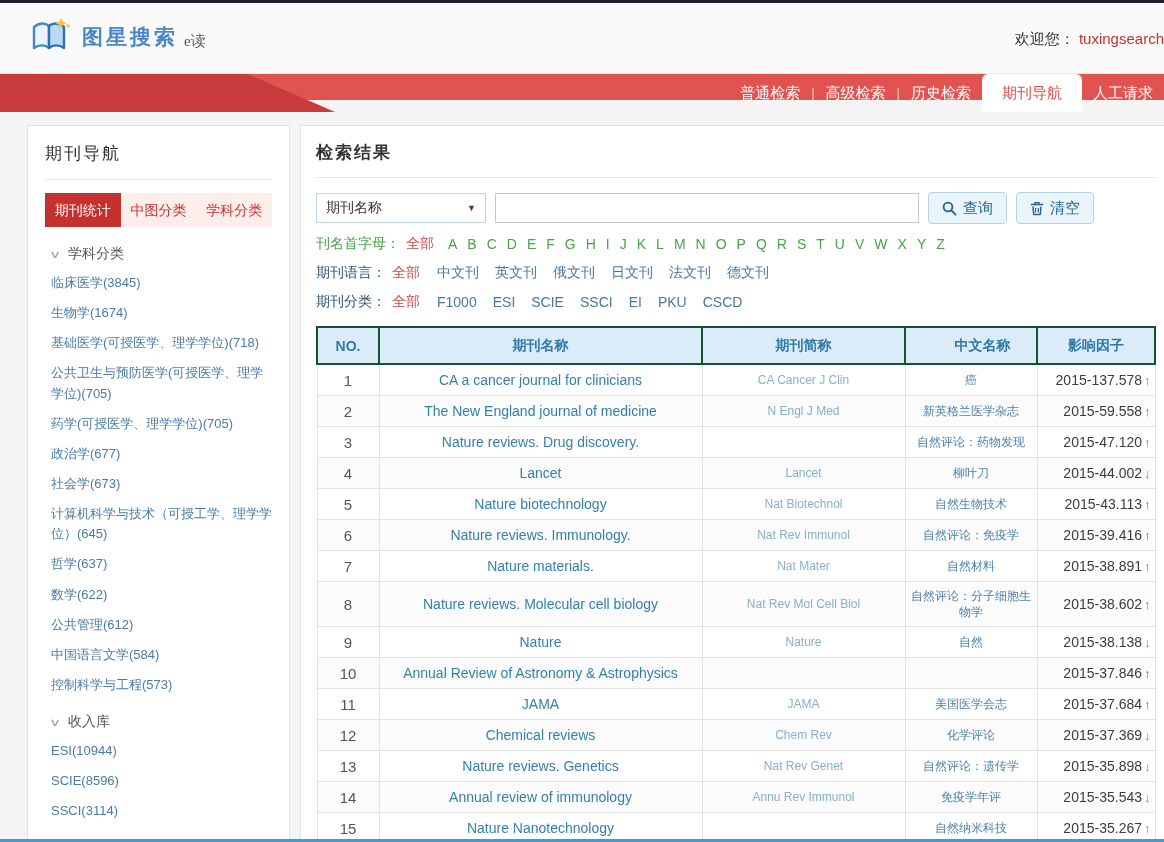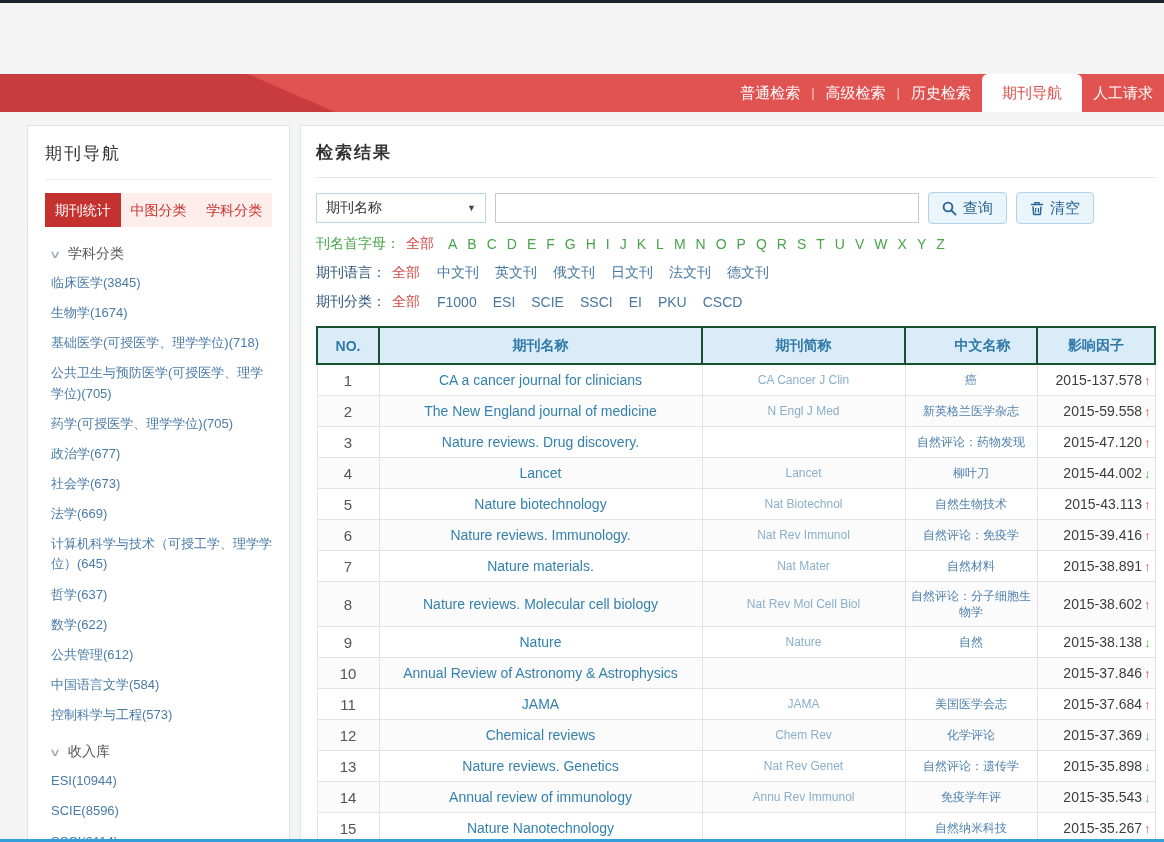--- a/index.html
+++ b/index.html
@@ -10,21 +10,21 @@
   .topstrip { position:absolute; top:0; left:0; right:0; height:3px; background:#1d212a; }
 
   header { position:absolute; top:3px; left:0; right:0; height:71px; background:#fafafa; border-bottom:1px solid #ebebeb; }
   .brand { position:absolute; left:30px; top:14px; display:flex; align-items:center; cursor:pointer; }
   .brand-name { font-size:21px; font-weight:bold; color:#4a86c8; letter-spacing:3px; margin-left:10px; }
   .brand-suffix { font-size:15px; color:#555; margin-left:6px; margin-top:8px; font-family:"Liberation Serif","DejaVu Serif",serif; }
   .welcome { position:absolute; right:0px; top:27px; font-size:15px; white-space:nowrap; }
   .welcome-label { color:#333; }
   .username { color:#c9302c; text-decoration:none; cursor:pointer; }
 
-  nav { position:absolute; top:74px; left:0; right:0; height:38px; background:#e05350; }
+  nav { position:absolute; top:74px; left:0; right:0; height:26px; background:#e05350; }
   .nav-swoosh { position:absolute; left:0; top:0; height:38px; width:335px; background:#c93c3d;
                 clip-path:polygon(0 0, 74% 0, 100% 100%, 0 100%); }
   .nav-items { position:absolute; right:0; top:0; height:38px; display:flex; align-items:stretch; }
   .nav-item { color:#fff; font-size:15px; line-height:38px; padding:0 11px; text-decoration:none; cursor:pointer; }
   .nav-sep { color:#f6c9c8; line-height:38px; font-size:13px; }
   .nav-item.active { background:#fff; color:#d9534f; border-radius:6px 6px 0 0; padding:0 20px; }
 
   .sidebar { position:absolute; left:27px; top:125px; width:263px; height:730px; background:#fff;
              border:1px solid #dde4ea; padding:16px 17px; }
   .sb-title { font-size:17px; color:#333; letter-spacing:2px; }
@@ -75,20 +75,38 @@
 
   .bottom-line { position:absolute; left:0; bottom:0; width:100%; height:3px; background:#33a0dd; z-index:10; }
 </style>
 </head>
 <body>
 
 <div class="page">
 
   <div class="topstrip"></div>
 
+  <header>
+    <div class="brand">
+      <span>
+        <svg width="42" height="36" viewBox="0 0 42 36">
+          <path d="M4 10 C9 5.5 15 5.5 19 9 L19 31 C15 27.5 9 27.5 4 31 Z" fill="#eaf3fc" stroke="#3f87c9" stroke-width="2.4" stroke-linejoin="round"></path>
+          <path d="M34 10 C29 5.5 23 5.5 19 9 L19 31 C23 27.5 29 27.5 34 31 Z" fill="#bcd9f2" stroke="#2f6fb2" stroke-width="2.4" stroke-linejoin="round"></path>
+          <path d="M31 1 l1.7 3.6 3.8 1.7 -3.8 1.7 -1.7 3.6 -1.7 -3.6 -3.8 -1.7 3.8 -1.7 Z" fill="#f5c33b"></path>
+          <path d="M38 6 l0.9 1.9 2 0.9 -2 0.9 -0.9 1.9 -0.9 -1.9 -2 -0.9 2 -0.9 Z" fill="#f5c33b"></path>
+        </svg>
+      </span>
+      <span class="brand-name">图星搜索</span>
+      <span class="brand-suffix">e读</span>
+    </div>
+    <div class="welcome">
+      <span class="welcome-label">欢迎您：</span>
+      <a class="username">tuxingsearch</a>
+    </div>
+  </header>
 
   <nav>
     <div class="nav-swoosh"></div>
     <div class="nav-items">
         <a class="nav-item">普通检索</a>
         <span class="nav-sep">|</span>
         <a class="nav-item">高级检索</a>
         <span class="nav-sep">|</span>
         <a class="nav-item">历史检索</a>
         <a class="nav-item active">期刊导航</a>
@@ -109,21 +127,20 @@
           <span class="chev">∨</span>
           <span>学科分类</span>
         </div>
         <div class="sb-item">临床医学(3845)</div>
         <div class="sb-item">生物学(1674)</div>
         <div class="sb-item">基础医学(可授医学、理学学位)(718)</div>
         <div class="sb-item">公共卫生与预防医学(可授医学、理学学位)(705)</div>
         <div class="sb-item">药学(可授医学、理学学位)(705)</div>
         <div class="sb-item">政治学(677)</div>
         <div class="sb-item">社会学(673)</div>
-        <div class="sb-item">法学(669)</div>
         <div class="sb-item">计算机科学与技术（可授工学、理学学位）(645)</div>
         <div class="sb-item">哲学(637)</div>
         <div class="sb-item">数学(622)</div>
         <div class="sb-item">公共管理(612)</div>
         <div class="sb-item">中国语言文学(584)</div>
         <div class="sb-item">控制科学与工程(573)</div>
         <div class="sb-sec">
           <span class="chev">∨</span>
           <span>收入库</span>
         </div>

